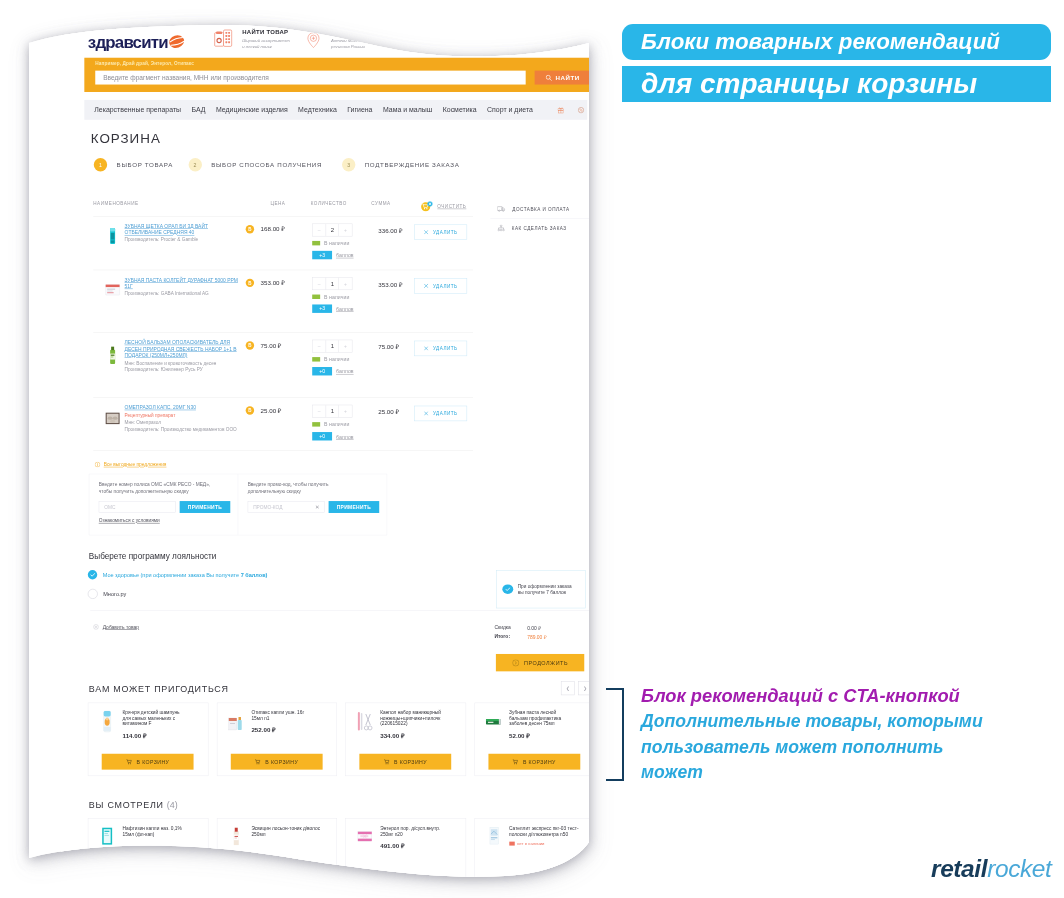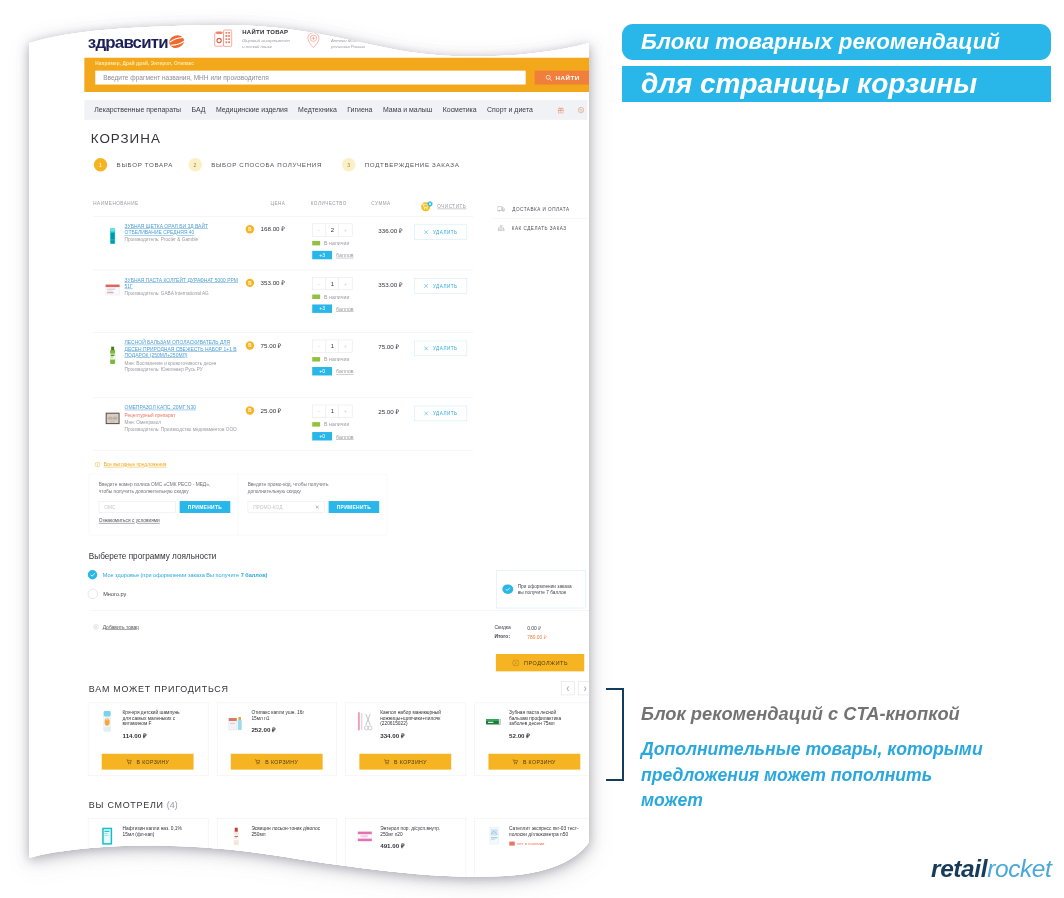--- a/index.html
+++ b/index.html
@@ -134,22 +134,22 @@
 .cardprice{font-size:12.5px;color:#33333b;font-weight:700;margin-top:9px;}
 .cardbtn{margin-top:auto;margin-left:6px;width:185px;height:32px;background:#f7b422;color:#4a3a12;font-size:10.5px;letter-spacing:.8px;display:flex;align-items:center;justify-content:center;gap:9px;}
 .cardstatus{font-size:8.5px;color:#ef7360;margin-top:9px;display:flex;align-items:center;gap:5px;}
 .stbox{width:11px;height:8px;background:#ef7360;}
 
 
 .hl{position:absolute;background:#29b6e8;display:flex;align-items:center;overflow:hidden;box-sizing:border-box;}
 .hl span{color:#fff;font-weight:700;font-style:italic;letter-spacing:0;white-space:nowrap;}
 #callout{position:absolute;}
 .cobr{position:absolute;border:2.6px solid #133d5e;border-left:none;}
-.cotitle{font-size:18.3px;font-weight:700;font-style:italic;color:#737373;white-space:nowrap;margin-top:18px;}
-.cobody{font-size:17.6px;font-weight:700;font-style:italic;color:#2aa8dd;white-space:nowrap;line-height:25.6px;margin-top:28px;}
+.cotitle{font-size:18.3px;font-weight:700;font-style:italic;color:#a21caf;white-space:nowrap;}
+.cobody{font-size:17.6px;font-weight:700;font-style:italic;color:#2aa8dd;white-space:nowrap;line-height:25.6px;}
 #brand{position:absolute;font-style:italic;font-weight:700;font-size:24.5px;letter-spacing:-0.4px;}
 #brand .p1{color:#173c5a;}
 #brand .p2{color:#4aa8d8;font-weight:400;}
 
 </style>
 </head>
 <body>
 
 <div id="stage">
 <svg width="0" height="0" style="position:absolute" aria-hidden="true">
@@ -755,16 +755,16 @@
 </div>
 <div class="hl" style="left:622px;top:24px;width:429px;height:36px;padding-left:19px;border-radius:11px;">
       <span style="font-size:22.3px">Блоки товарных рекомендаций</span>
     </div>
 <div class="hl" style="left:622px;top:65.8px;width:429px;height:36px;padding-left:19px;">
       <span style="font-size:28px">для страницы корзины</span>
     </div>
 <div id="callout" style="left:606px;top:684px;width:430px;height:110px">
   <div class="cobr" style="left:0px;top:4px;width:16px;height:89px"></div>
   <div class="cotitle" style="position:absolute;left:35px;top:1px">Блок рекомендаций с CTA-кнопкой</div>
-  <div class="cobody" style="position:absolute;left:35px;top:25px"><span>Дополнительные товары, которыми</span><br><span>предложения может пополнить</span><br><span>может</span></div>
+  <div class="cobody" style="position:absolute;left:35px;top:25px"><span>Дополнительные товары, которыми</span><br><span>пользователь может пополнить</span><br><span>может</span></div>
 </div>
 <div id="brand" style="left:931px;top:855px"><span class="p1">retail</span><span class="p2">rocket</span></div>
 </div>
 
 </body></html>

